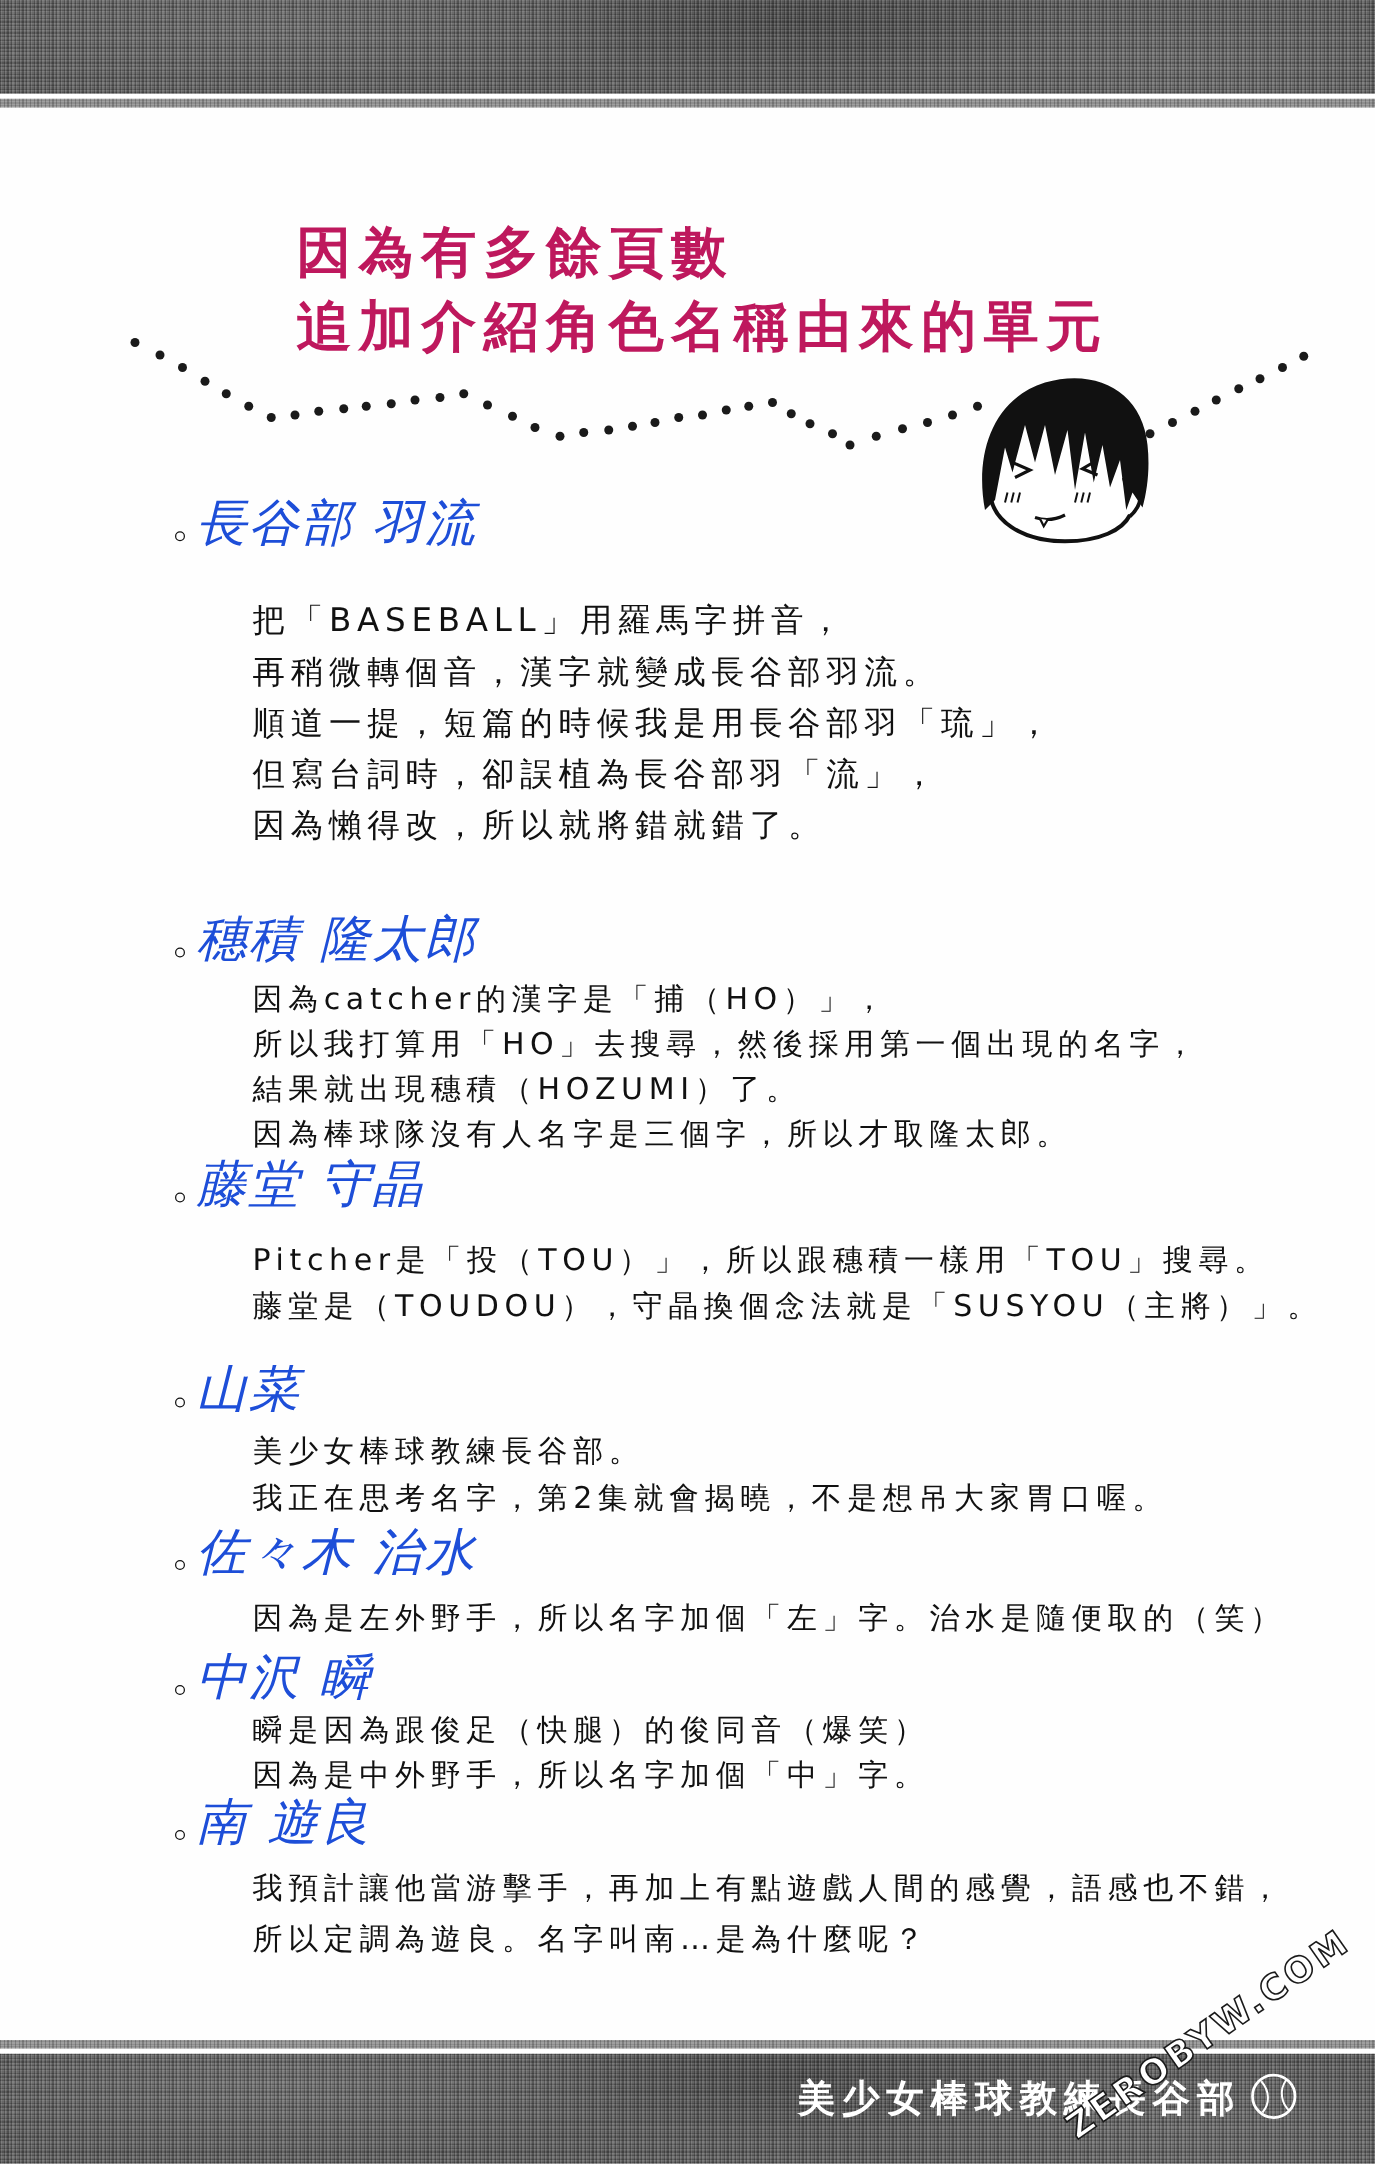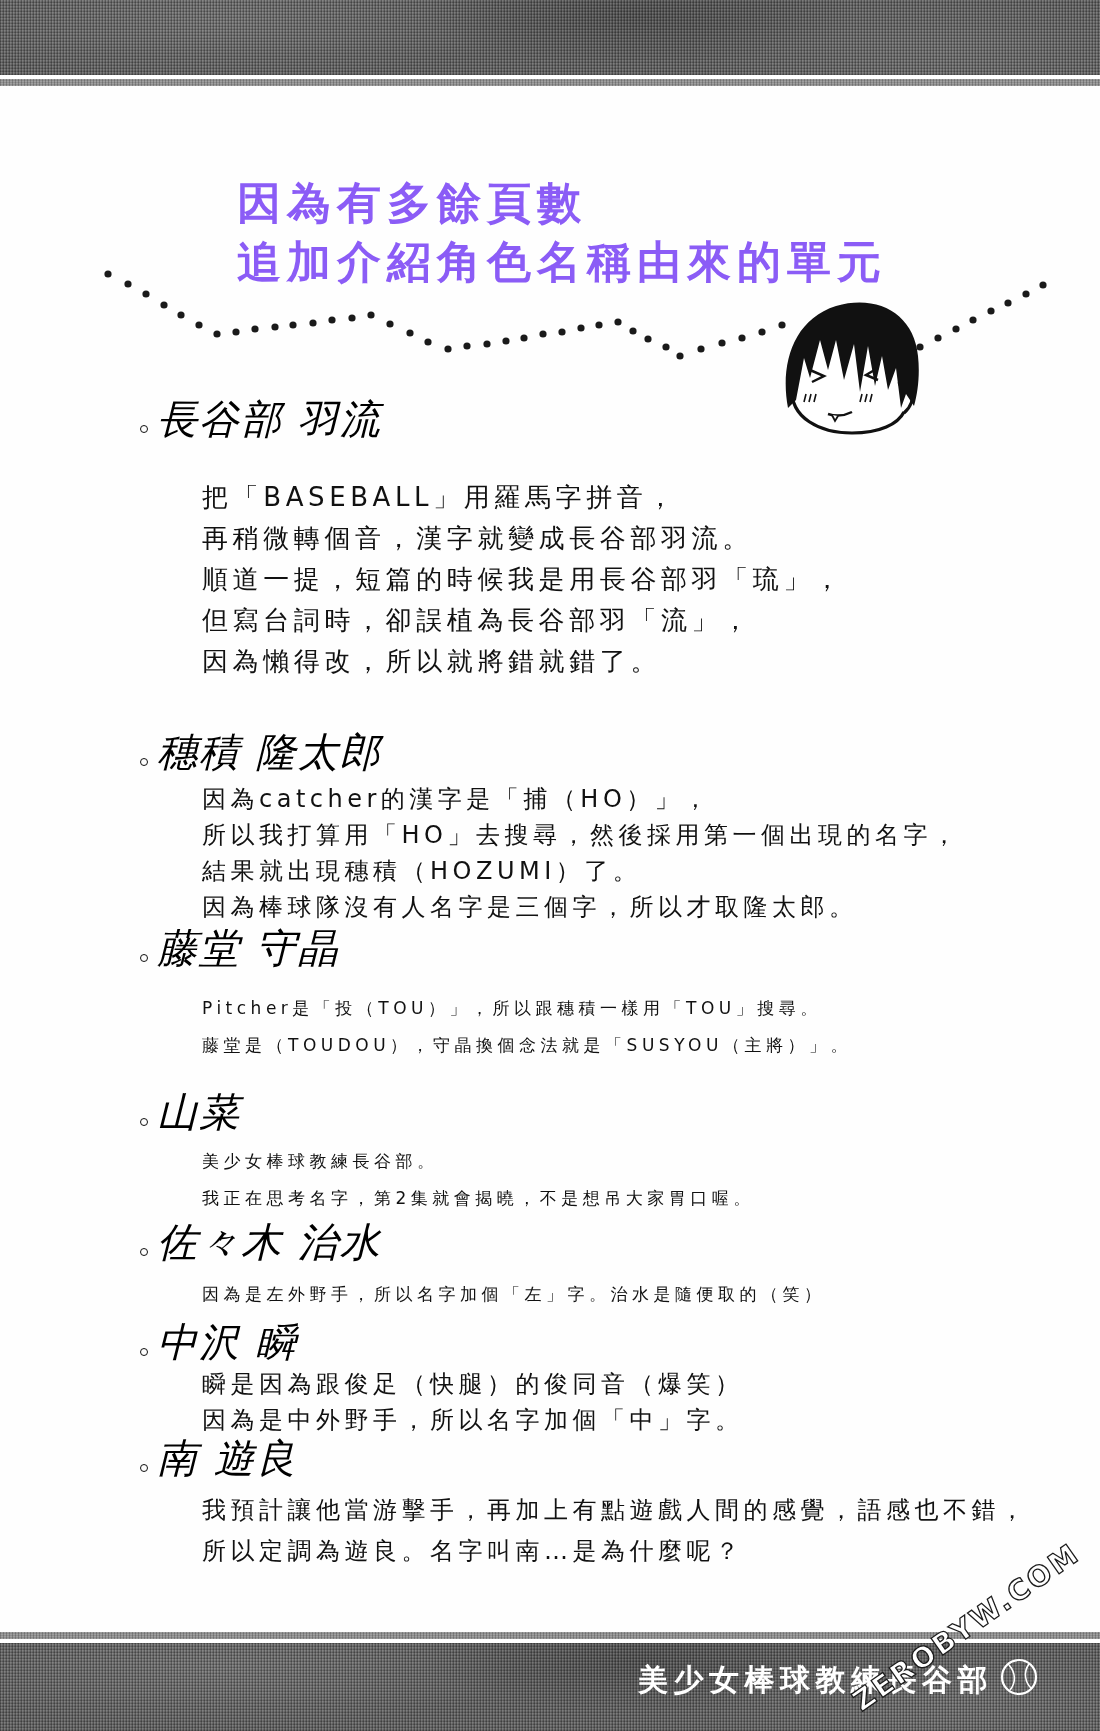--- a/index.html
+++ b/index.html
@@ -27,41 +27,41 @@
       repeating-linear-gradient(90deg, rgba(0,0,0,.20) 0 1px, transparent 1px 3px),
       repeating-linear-gradient(0deg, rgba(255,255,255,.15) 0 1px, transparent 1px 2px);
   }
   .white-line { background: #ffffff; }
 
   
   .title-block { left: 237px; top: 173px; }
   .title-line {
     display: block; white-space: nowrap;
     font-size: 44px; line-height: 59px; font-weight: bold;
-    letter-spacing: 6px; color: #8b5cf6;
+    letter-spacing: 6px; color: #be185d;
   }
 
   
   .heading { left: 140px; height: 50px; white-space: nowrap; }
   .bullet {
     position: absolute; left: 0; top: 31px;
     width: 6px; height: 6px; border: 1.6px solid #111; border-radius: 50%;
   }
   .heading-text {
     position: absolute; left: 17px; top: 0;
     font-size: 40px; line-height: 50px; letter-spacing: 2px;
-    font-style: italic; color: #000000;
+    font-style: italic; color: #1d4ed8;
   }
 
   
   .body-block { left: 202px; }
   .body-line { display: block; white-space: nowrap; color: #111; }
   .s1 .body-line { font-size: 26px; line-height: 41px; letter-spacing: 4.6px; }
   .sN36 .body-line { font-size: 24px; line-height: 36px; letter-spacing: 4.5px; }
-  .sN37 .body-line { font-size: 17px; line-height: 37px; letter-spacing: 4.5px; }
+  .sN37 .body-line { font-size: 24px; line-height: 37px; letter-spacing: 4.5px; }
   .sN41 .body-line { font-size: 24px; line-height: 41px; letter-spacing: 4.5px; }
 
   
   .footer-title {
     left: 638px; top: 1662px; white-space: nowrap;
     font-size: 30px; line-height: 36px; font-weight: bold;
     letter-spacing: 5.5px; color: #ffffff; text-align: right;
   }
   .watermark {
     left: 865px; top: 1687px; height: 30px; white-space: nowrap;

